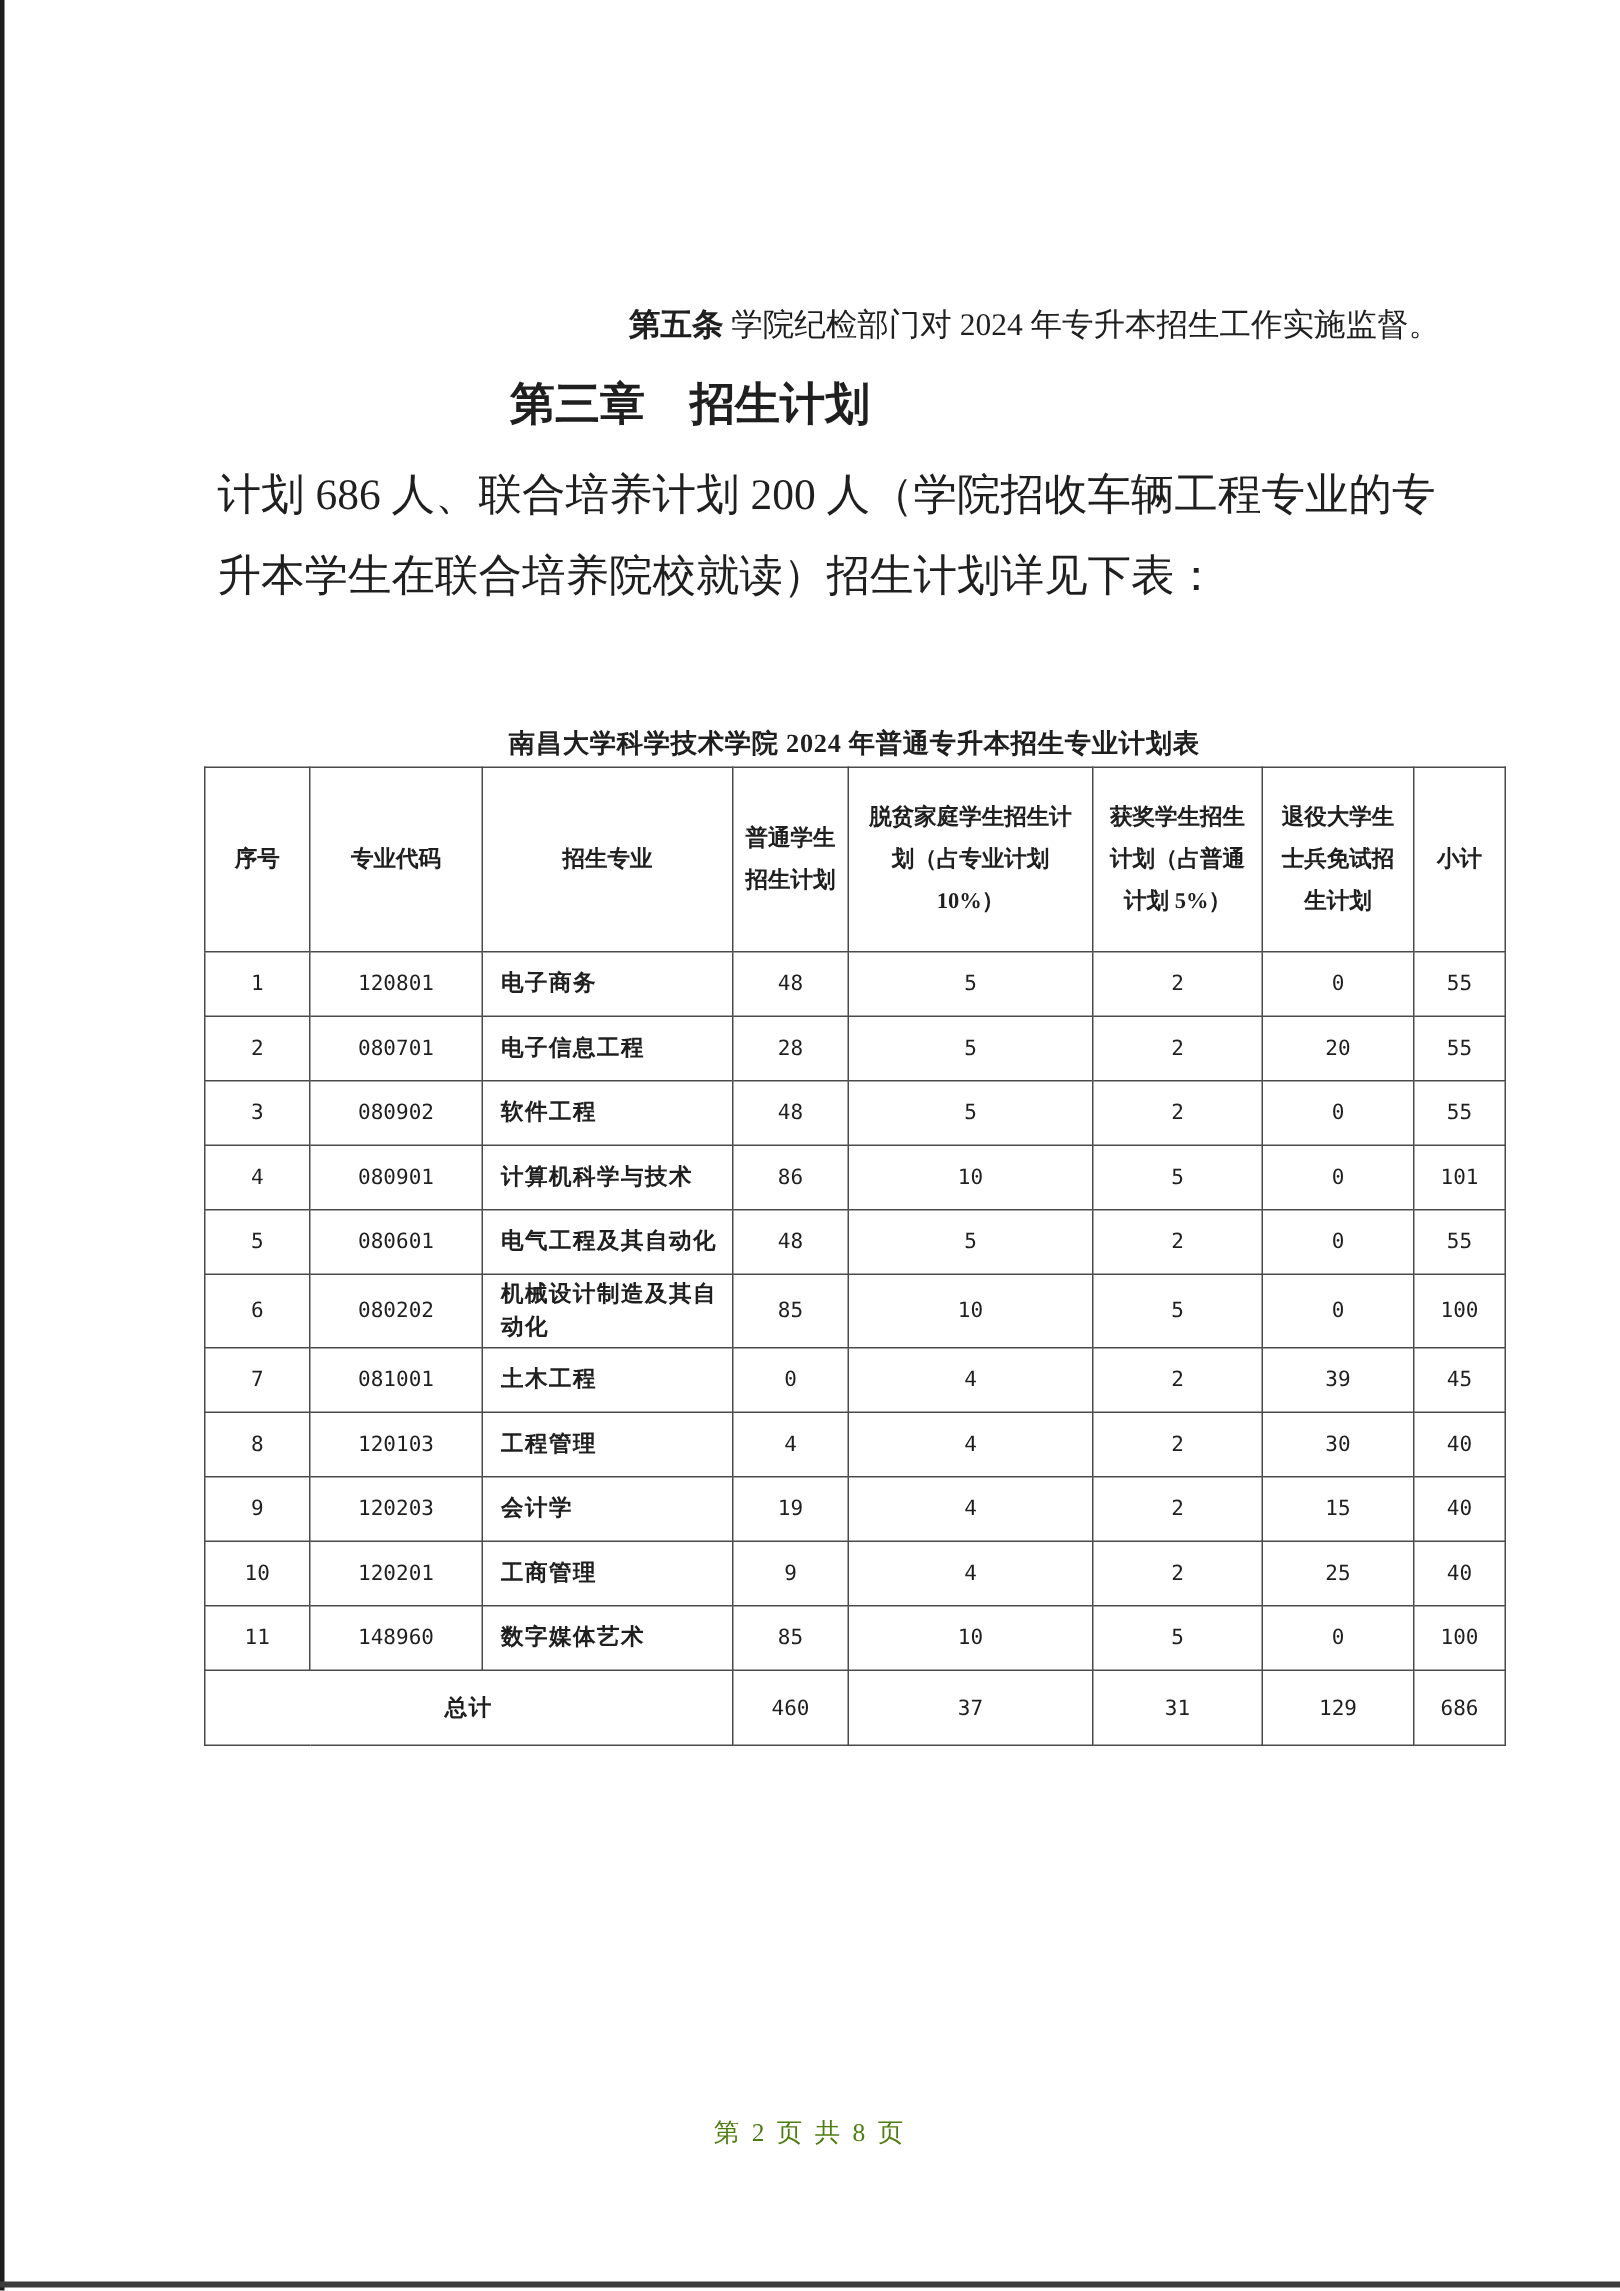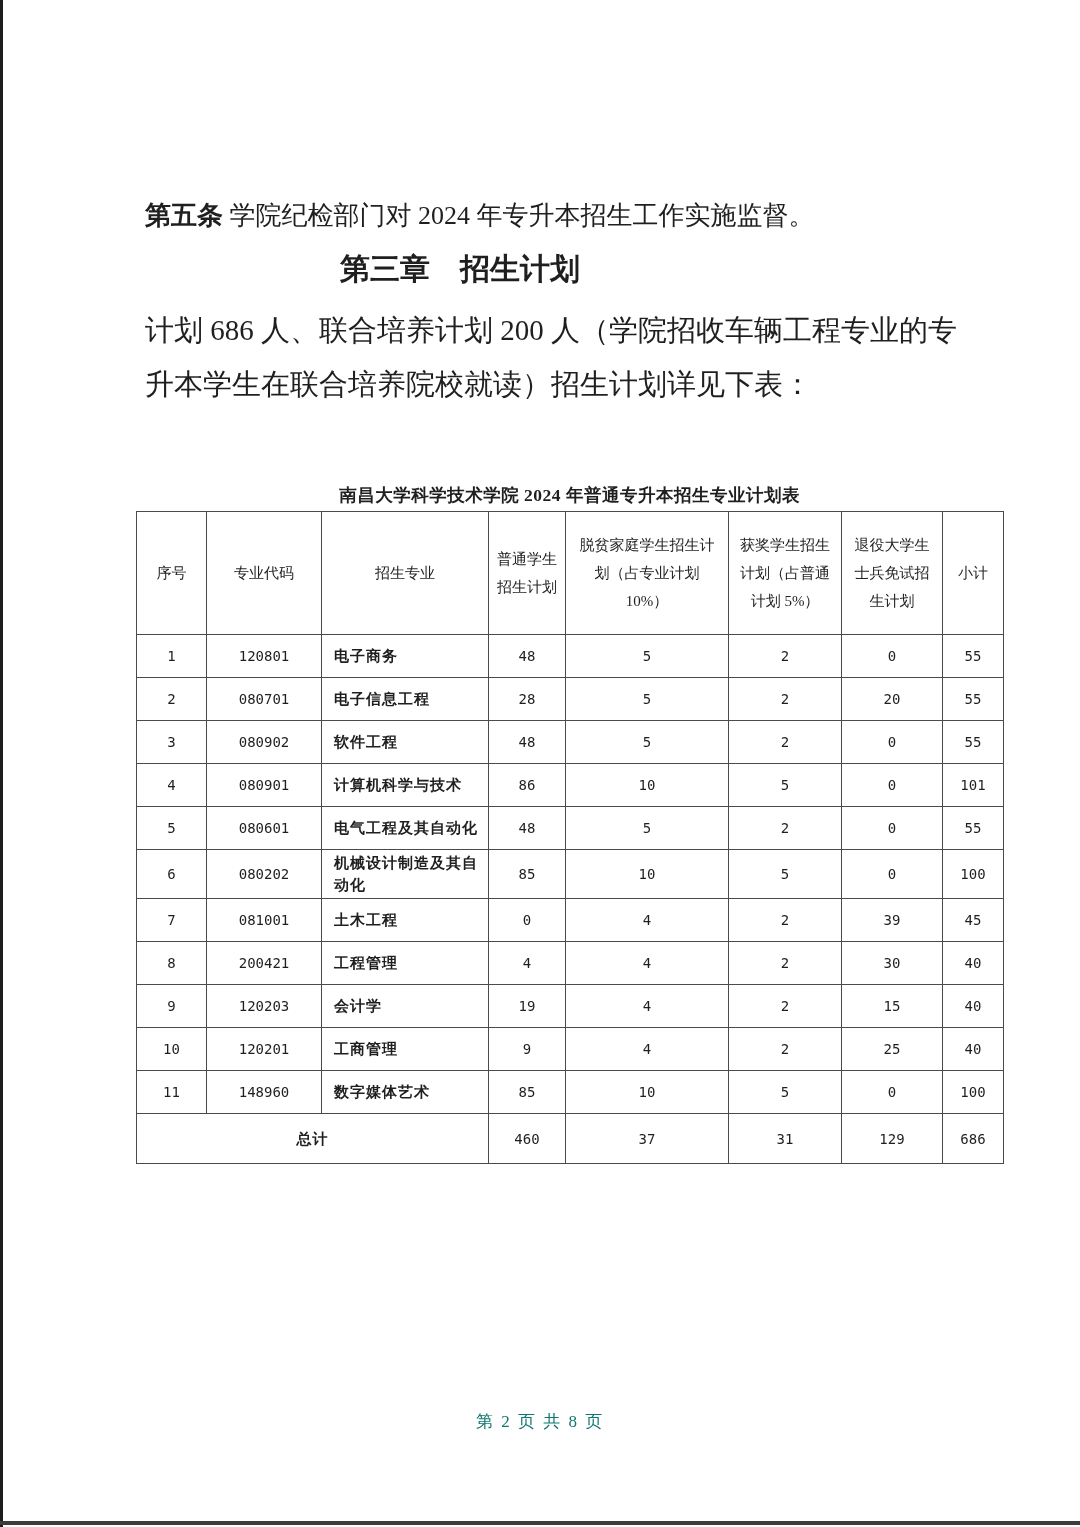--- a/index.html
+++ b/index.html
@@ -14,21 +14,21 @@
   .edge-left {
     position: absolute; left: 0; top: 0; width: 3px; height: 100%;
     background: #1c1c1c;
   }
   .edge-bottom {
     position: absolute; left: 0; bottom: 2px; width: 100%; height: 4px;
     background: #3c3c3c;
   }
   .para1 {
     position: absolute; top: 196px; left: 145px; width: 815px;
-    font-size: 26px; line-height: 40px; white-space: nowrap;
+    font-size: 21px; line-height: 40px; white-space: nowrap; text-align: right;
   }
   .para1 b, .para2 b { font-weight: 700; }
   .chapter {
     position: absolute; top: 249px; left: 0; width: 920px;
     text-align: center; font-size: 30px; font-weight: 700;
   }
   .para2 {
     position: absolute; top: 303px; left: 145px; width: 815px;
     font-size: 29px;
   }
@@ -44,34 +44,34 @@
     border-collapse: collapse; table-layout: fixed;
     font-size: 15px;
   }
   table.plan th, table.plan td {
     border: 1px solid #4a4a4a;
     text-align: center; vertical-align: middle;
     padding: 2px 4px;
     font-family: "Liberation Serif", "DejaVu Serif", serif;
   }
   table.plan th {
-    height: 118px; font-weight: 400; line-height: 28px;
+    height: 118px; font-weight: 700; line-height: 28px;
     padding: 2px 7px;
   }
   table.plan td { height: 38px; line-height: 22px; }
   table.plan td.major {
     text-align: left; padding-left: 12px; font-weight: 700;
     letter-spacing: 1px;
   }
   table.plan td.num { font-family: "DejaVu Sans Mono", monospace; font-size: 14px; letter-spacing: 0; }
   table.plan tr.total td { height: 45px; }
   table.plan td.total-label { font-weight: 700; letter-spacing: 1px; }
   .footer {
     position: absolute; top: 1410px; left: 0; width: 1080px;
-    text-align: center; font-size: 17px; color: #0f766e;
+    text-align: center; font-size: 17px; color: #4d7c0f;
     letter-spacing: 2px;
   }
 </style>
 </head>
 <body>
 
 <div class="edge-left"></div>
 <div class="edge-bottom"></div>
 
 <div class="para1"><b>第五条</b><span> 学院纪检部门对 2024 年专升本招生工作实施监督。</span></div>
@@ -174,21 +174,21 @@
       <td class="num">081001</td>
       <td class="major">土木工程</td>
       <td class="num">0</td>
       <td class="num">4</td>
       <td class="num">2</td>
       <td class="num">39</td>
       <td class="num">45</td>
     </tr>
       <tr>
       <td class="num">8</td>
-      <td class="num">200421</td>
+      <td class="num">120103</td>
       <td class="major">工程管理</td>
       <td class="num">4</td>
       <td class="num">4</td>
       <td class="num">2</td>
       <td class="num">30</td>
       <td class="num">40</td>
     </tr>
       <tr>
       <td class="num">9</td>
       <td class="num">120203</td>

